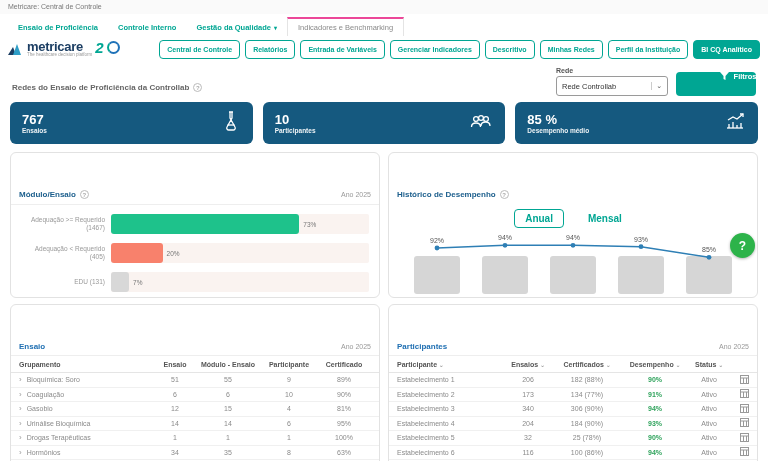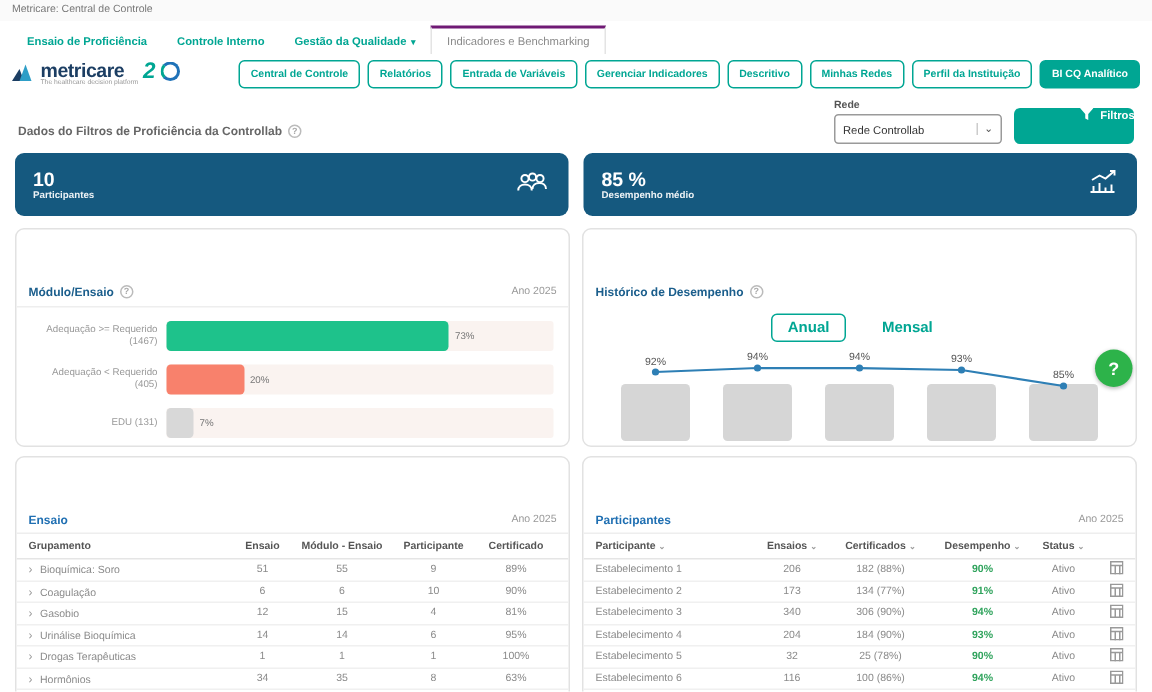--- a/index.html
+++ b/index.html
@@ -8,21 +8,21 @@
 
   
   .titlebar { height:14px; background:#fafafa; font-size:7px; color:#777;
     padding:3px 0 0 8px; }
 
   
   .tabsrow { display:flex; align-items:flex-end; padding:4px 0 0 8px; height:22px; }
   .tab { font-size:7.5px; font-weight:bold; color:#00a693; padding:4px 10px 4px;
     cursor:pointer; white-space:nowrap; display:flex; align-items:center; gap:3px; }
   .tab.active { color:#8a8a8a; font-weight:normal; background:#fff;
-    border:1px solid #e4e4e4; border-bottom:none; border-top:2px solid #701a75; }
+    border:1px solid #e4e4e4; border-bottom:none; border-top:2px solid #ec4899; }
   .tab .caret { font-size:6px; }
 
   
   .header { display:flex; align-items:center; justify-content:space-between;
     padding:4px 8px 6px 8px; }
   .logo { display:flex; align-items:flex-start; gap:3px; }
   .logo-name { font-size:13px; font-weight:bold; color:#1c3e63; letter-spacing:-.3px; line-height:11px;}
   .logo-tag { font-size:4.5px; color:#999; }
   .badge2 { font-size:15px; font-weight:bold; font-style:italic; color:#00a693; line-height:13px;}
   .badge0 { width:13px; height:13px; border:2.5px solid #1f72b8; border-radius:50%;
@@ -147,41 +147,51 @@
     <button class="nbtn">Gerenciar Indicadores</button>
     <button class="nbtn">Descritivo</button>
     <button class="nbtn">Minhas Redes</button>
     <button class="nbtn">Perfil da Instituição</button>
     <button class="nbtn solid">BI CQ Analítico</button>
   </div>
 </div>
 
 <div class="subheader">
   <div class="shtitle">
-    <span>Dados do Filtros de Proficiência da Controllab</span>
+    <span>Redes do Ensaio de Proficiência da Controllab</span>
     <span class="helpdot">?</span>
   </div>
   <div class="redewrap">
     <div>
       <div class="redelabel">Rede</div>
       <div class="select">
         <span>Rede Controllab</span>
         <span class="sep">⌄</span>
       </div>
     </div>
     <button class="fbtn">
       <span><svg width="9" height="8" viewBox="0 0 9 8">
             <path d="M0 0h9L5.5 4v4l-2-1V4z" fill="#fff"></path>
           </svg></span>
       <span>Filtros</span>
     </button>
   </div>
 </div>
 
 <div class="cards">
+  <div class="card">
+    <div>
+        <div class="num">767</div>
+        <div class="lbl">Ensaios</div>
+      </div>
+    <span><svg width="20" height="22" viewBox="0 0 20 22" fill="none" stroke="#fff" stroke-width="1.3">
+          <path d="M8 2h4M9 2v6l5 9a2 2 0 0 1-2 3H8a2 2 0 0 1-2-3l5-9V2"></path>
+          <path d="M6.5 15h7"></path>
+        </svg></span>
+  </div>
   <div class="card">
     <div>
         <div class="num">10</div>
         <div class="lbl">Participantes</div>
       </div>
     <span><svg width="24" height="18" viewBox="0 0 24 18" fill="none" stroke="#fff" stroke-width="1.3">
           <circle cx="7" cy="7" r="2.4"></circle>
           <circle cx="12" cy="6" r="2.4"></circle>
           <circle cx="17" cy="7" r="2.4"></circle>
           <path d="M2.5 15c0-2.5 2-4 4.5-4s4.5 1.5 4.5 4M12 14c0-2.5 2-4 4.5-4s4.5 1.5 4.5 4"></path>

